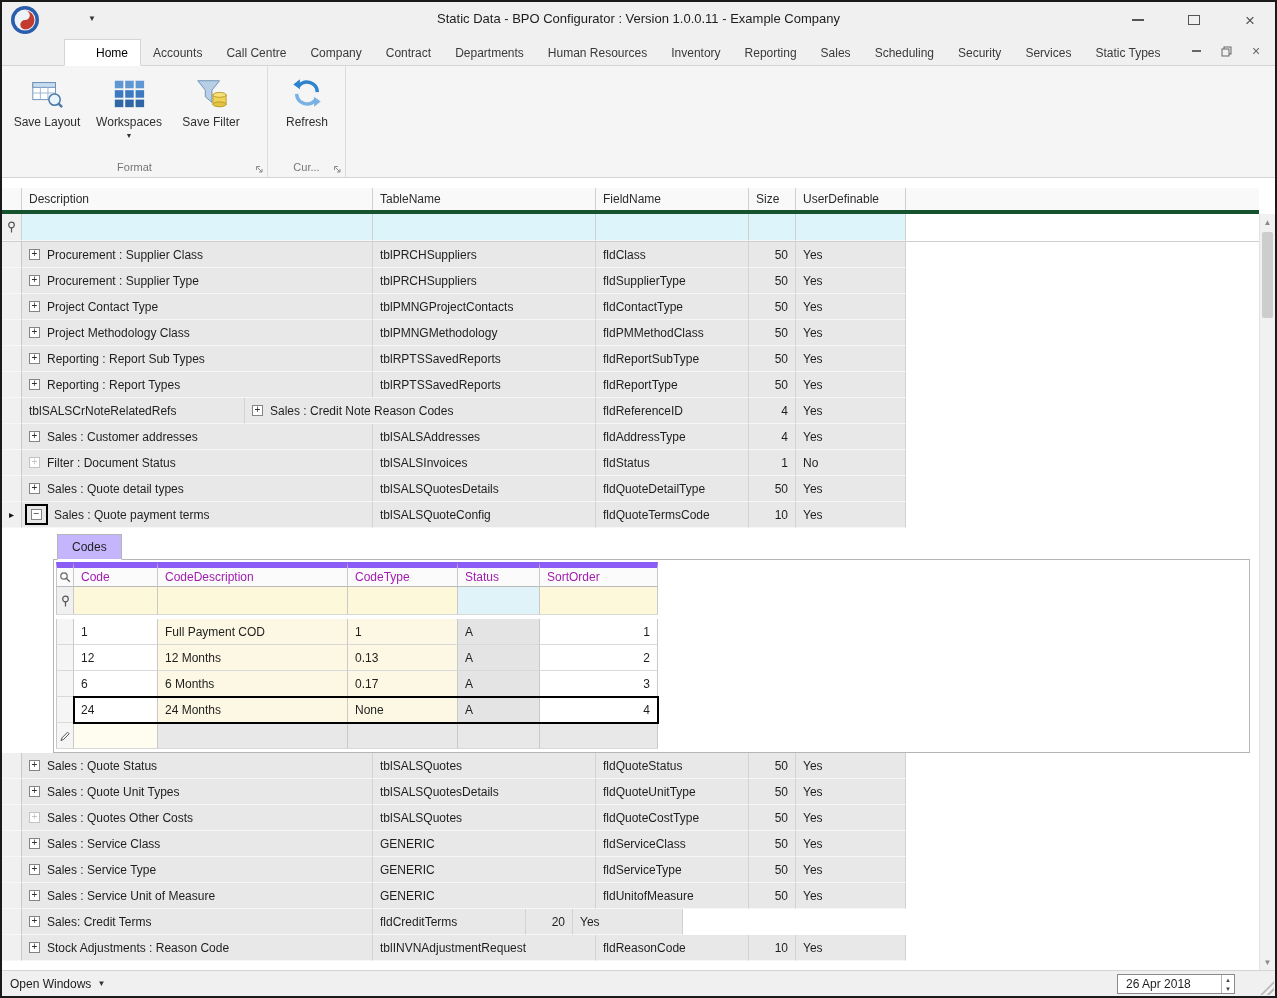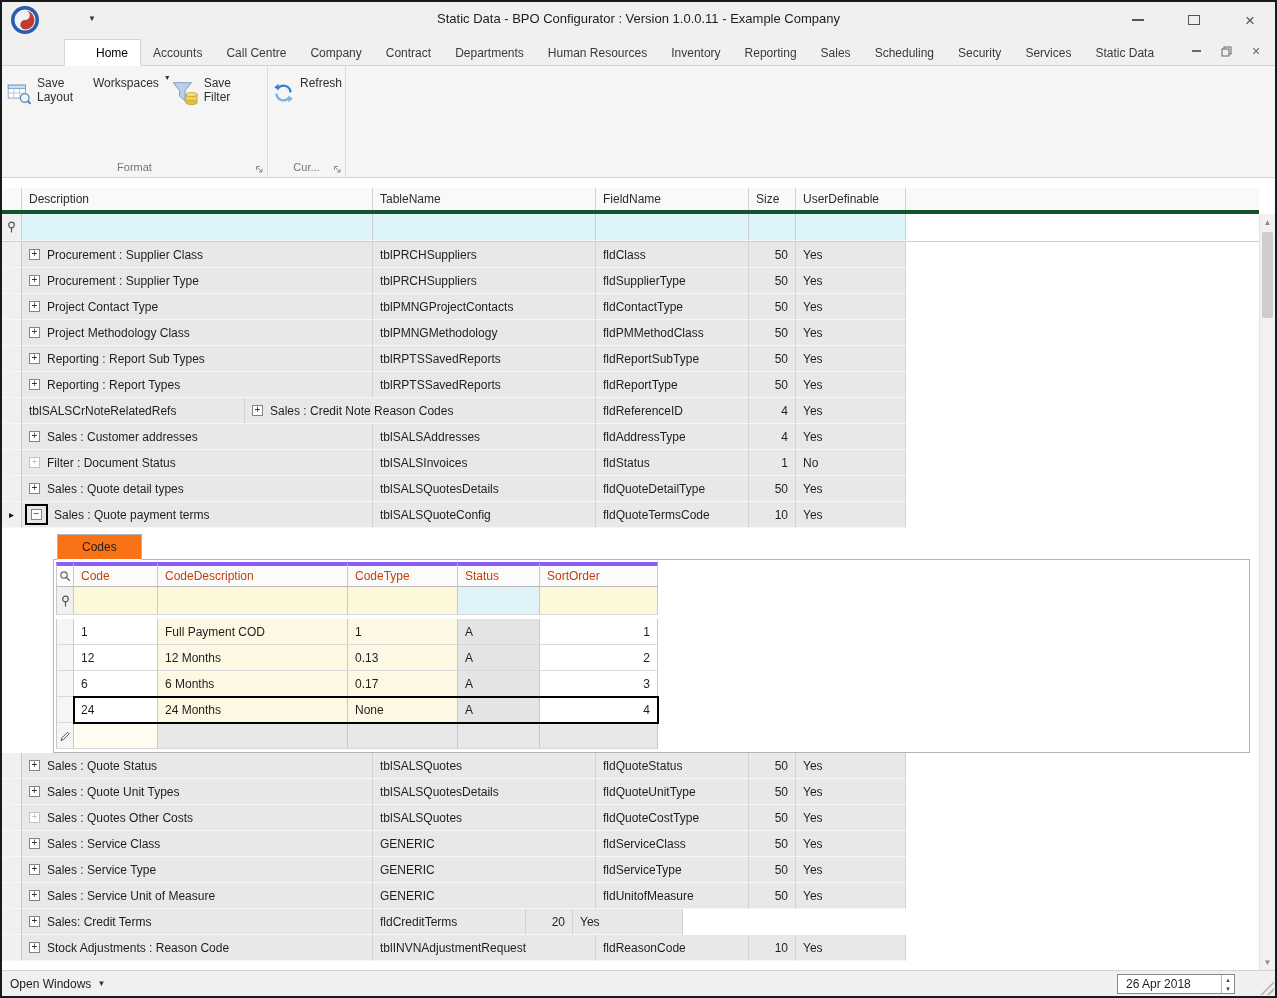--- a/index.html
+++ b/index.html
@@ -26,21 +26,21 @@
   .mdi-btn { display:flex; align-items:center; justify-content:center; width:14px; height:14px; color:#666; }
   .mdi-min { width:9px; border-bottom:2px solid #666; height:0; display:inline-block; }
   .mdi-close-glyph { font-size:14px; line-height:1; color:#666; }
 
   
   .ribbon { height:112px; background:#f5f5f5; border-bottom:1px solid #d5d5d5; display:flex; }
   .ribbon-group { display:flex; flex-direction:column; border-right:1px solid #dcdcdc; }
   .rg-body { flex:1; display:flex; align-items:flex-start; padding:4px 2px 0 4px; }
   .rg-label { height:18px; text-align:center; color:#767676; font-size:11px; line-height:17px; position:relative; }
   .rg-launcher { position:absolute; right:3px; bottom:3px; }
-  .ribbon-btn { width:82px; display:flex; flex-direction:row; padding-top:6px; gap:5px; cursor:default; }
+  .ribbon-btn { width:82px; display:flex; flex-direction:column; align-items:center; padding-top:6px; gap:5px; cursor:default; }
   .ribbon-btn .rb-label { color:#2f2f2f; }
   .rb-caret { font-size:7px; color:#333; margin-top:-2px; }
 
   
   .grid-gap { height:10px; background:#fff; }
   .grid-area { width:1257px; background:#fff; }
 
   .ghead { display:flex; height:26px; background:#f9f9f9; border-bottom:4px solid #14532d; }
   .ghead .gcell { background:#f9f9f9; color:#2b2b2b; border-right:1px solid #d0d0d0; border-bottom:none; display:flex; align-items:center; padding:0 7px; }
   .ghead .c-ind { padding:0; }
@@ -67,35 +67,35 @@
   .expand[data-expand="faint"] { border-color:#c3c3c3; color:#c3c3c3; }
   .expand[data-expand="faint"]::before { content:"+"; margin-top:-1px; }
 
   .annot-box { display:inline-flex; align-items:center; justify-content:center; border:2px solid #000; padding:3px 4px; margin:0 6px 0 -4px; background:transparent; }
   .annot-box .expand { margin-right:0; }
   .row-arrow { font-size:10px; color:#111; }
 
   
   .detail-wrap { background:#fff; }
   .detail-spacer { height:6px; }
-  .detail-tab { display:inline-flex; align-items:center; justify-content:center; height:26px; padding:0 24px; margin-left:55px; background:#f97316; border:1px solid #b5b5b5; border-bottom:1px solid #fff; position:relative; z-index:2; margin-bottom:-1px; cursor:default; }
+  .detail-tab { display:inline-flex; align-items:center; justify-content:center; height:26px; padding:0 14px; margin-left:55px; background:#c4b5fd; border:1px solid #b5b5b5; border-bottom:1px solid #fff; position:relative; z-index:2; margin-bottom:-1px; cursor:default; }
   .detail-panel { margin-left:51px; width:1197px; height:194px; border:1px solid #b5b5b5; background:#fff; padding:2px; }
 
   .subgrid { width:604px; }
   .subrow { display:flex; height:26px; }
   .scell { border-right:1px solid #c9c9c9; border-bottom:1px solid #d9d9d9; display:flex; align-items:center; padding:0 7px; overflow:hidden; white-space:nowrap; }
   .s-ind { width:18px; padding:0; justify-content:center; background:#f5f5f5; border-left:1px solid #c9c9c9; }
   .s-code { width:84px; background:#fff; }
   .s-desc { width:190px; background:#fcf8e3; }
   .s-type { width:110px; background:#fcf8e3; }
   .s-status { width:82px; background:#e4e4e4; }
   .s-sort { width:118px; background:#fff; justify-content:flex-end; }
 
   .sub-head { height:25px; }
-  .sub-head .scell { background:#fbfbfb; border-top:4px solid #8b5cf6; border-bottom:1px solid #b9b9b9; color:#c2410c; }
+  .sub-head .scell { background:#fbfbfb; border-top:6px solid #8b5cf6; border-bottom:1px solid #b9b9b9; color:#a21caf; }
   .sub-filter { height:28px; }
   .sub-filter .s-ind { background:#f0f0f0; }
   .sub-filter .s-code, .sub-filter .s-desc, .sub-filter .s-type, .sub-filter .s-sort { background:#fdf8da; }
   .sub-filter .s-status { background:#dff3f8; }
   .sub-gap { height:4px; }
 
   .subcells { display:flex; }
   .subcells[data-highlight="true"] { outline:2px solid #000; outline-offset:-1px; position:relative; z-index:2; }
 
   .sub-newrow .s-code { background:#fffdf0; }
@@ -179,21 +179,21 @@
       <div class="tab">Reporting</div>
 
       <div class="tab">Sales</div>
 
       <div class="tab">Scheduling</div>
 
       <div class="tab">Security</div>
 
       <div class="tab">Services</div>
 
-      <div class="tab">Static Data</div>
+      <div class="tab">Static Types</div>
     </div>
 
   <div class="ribbon">
     <div class="ribbon-group" style="width:266px;">
       <div class="rg-body">
         <div class="ribbon-btn">
           <svg width="34" height="34" viewBox="0 0 36 36">
             <rect x="3" y="7" width="24" height="18" fill="#ffffff" stroke="#6a8fb5"></rect>
             <rect x="3" y="7" width="24" height="5" fill="#c9ddf0" stroke="#6a8fb5"></rect>
             <line x1="11" y1="12" x2="11" y2="25" stroke="#9ab4cc"></line>

